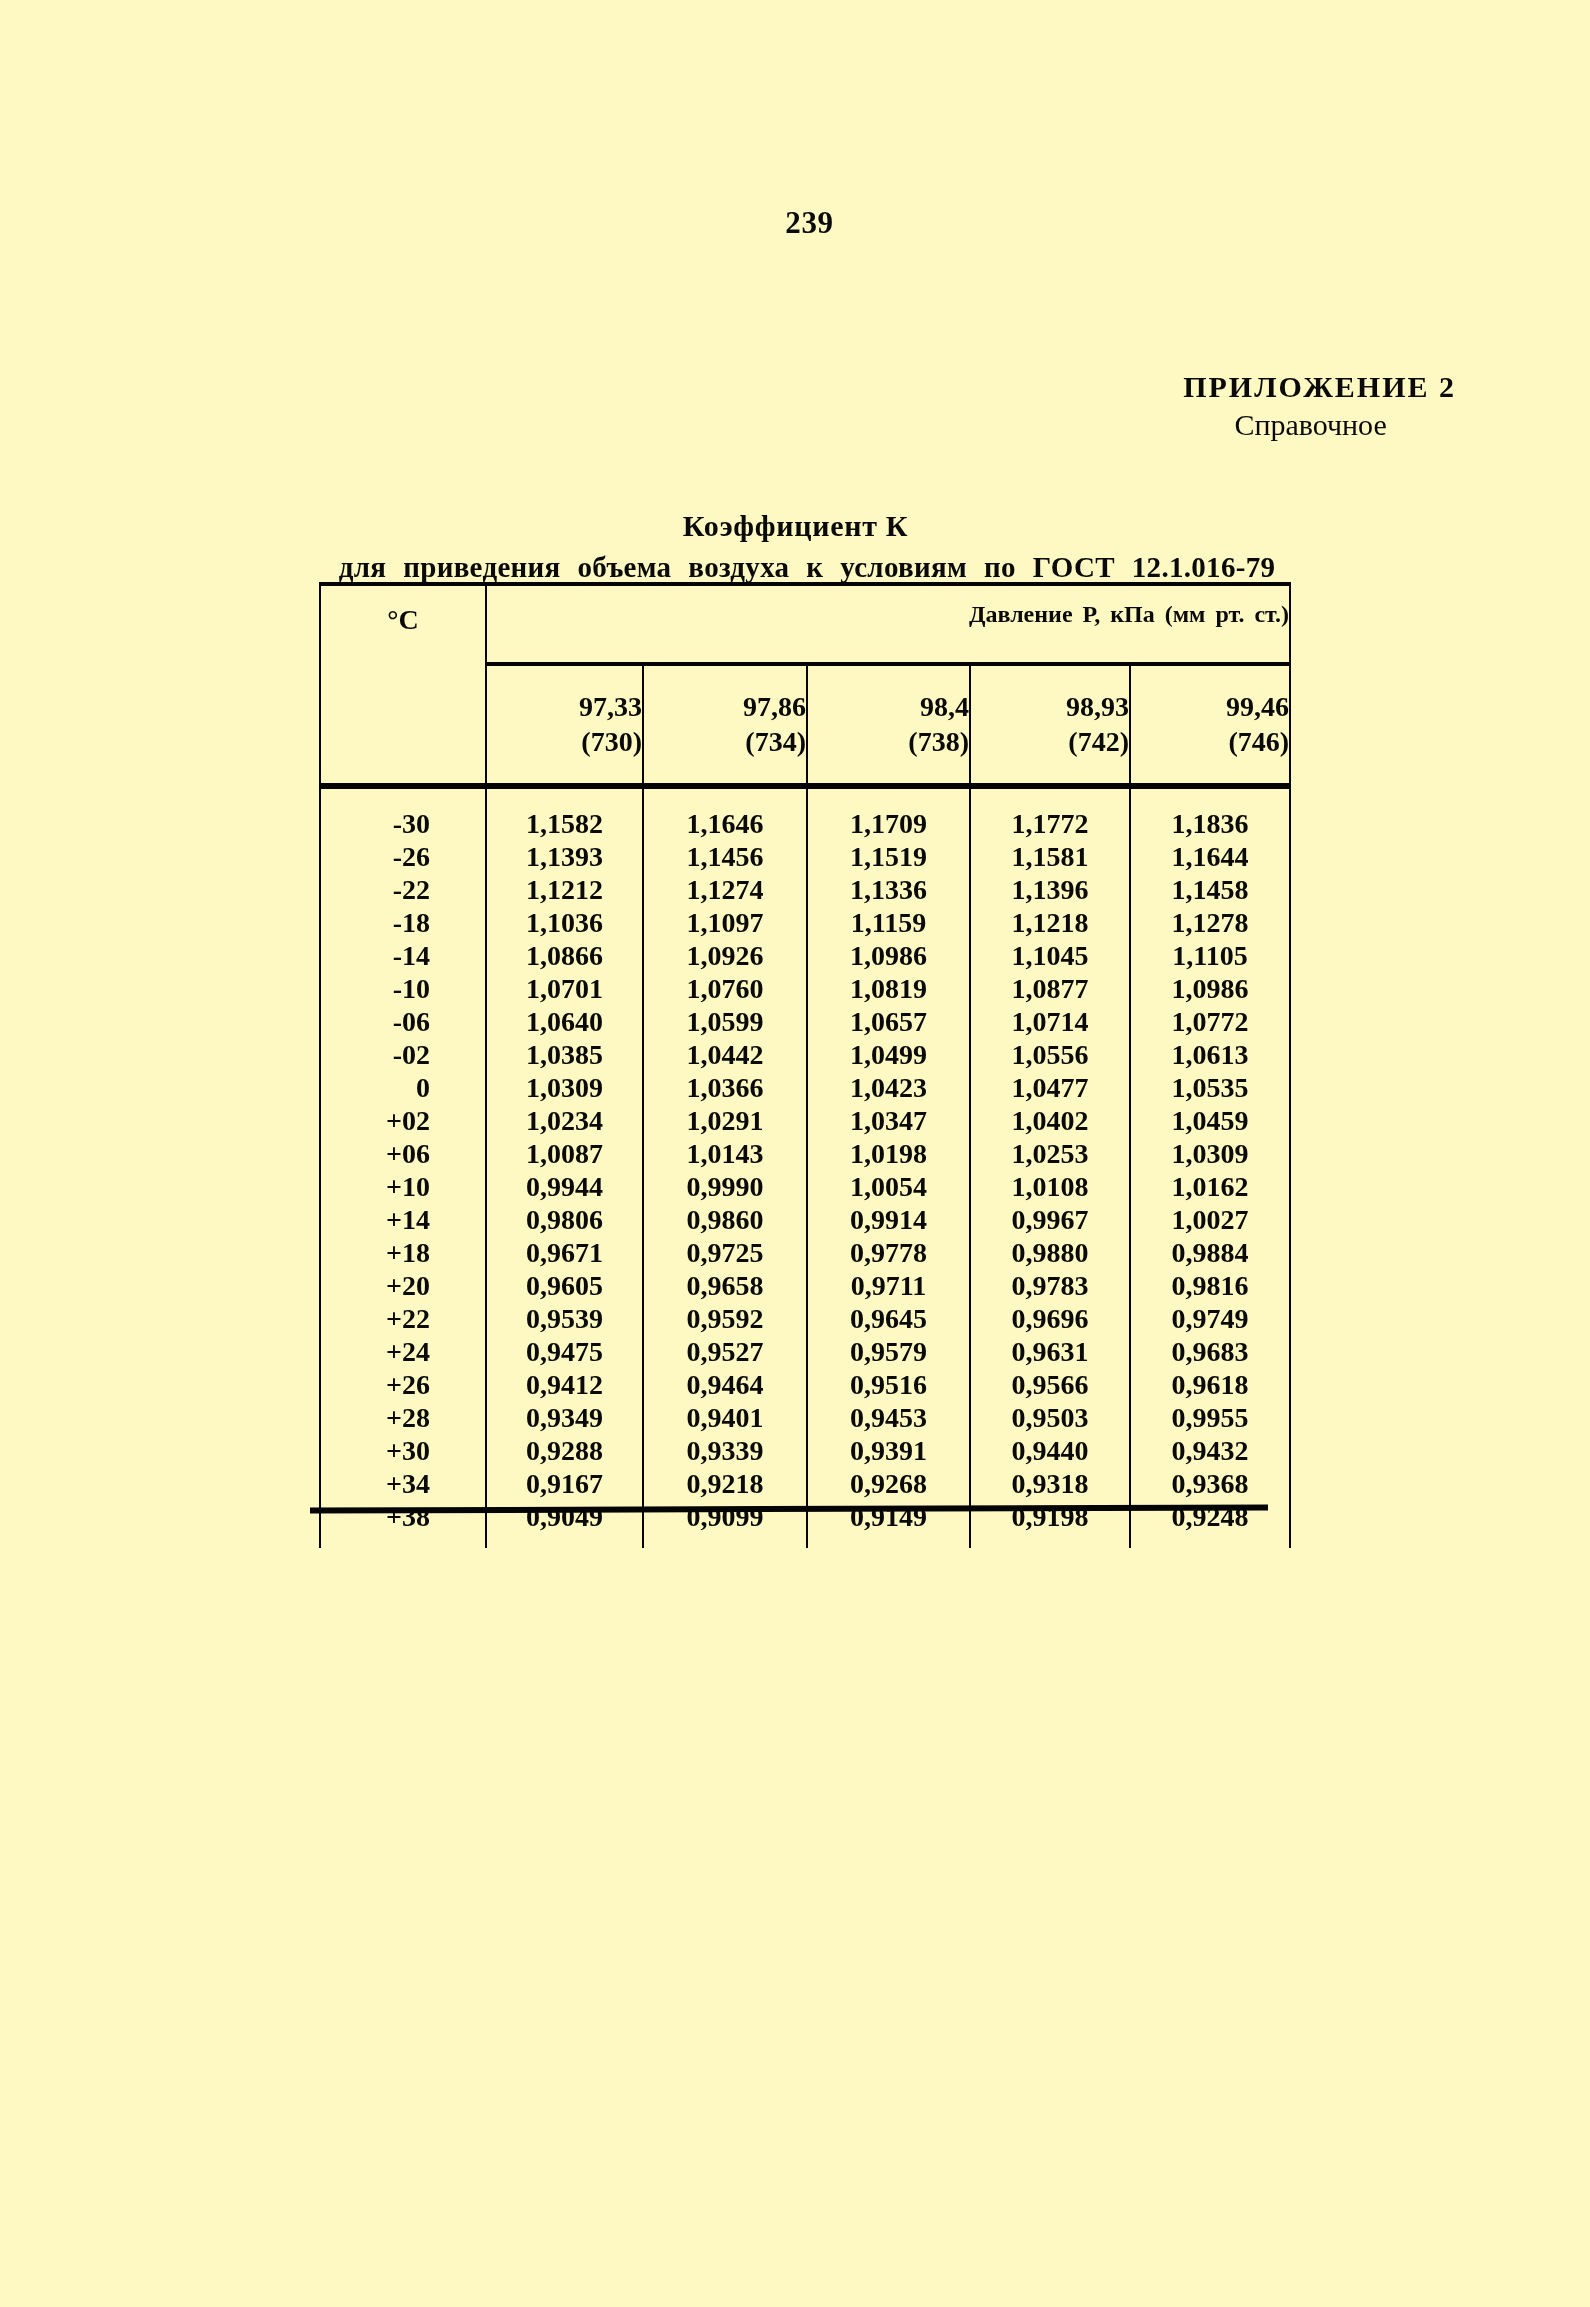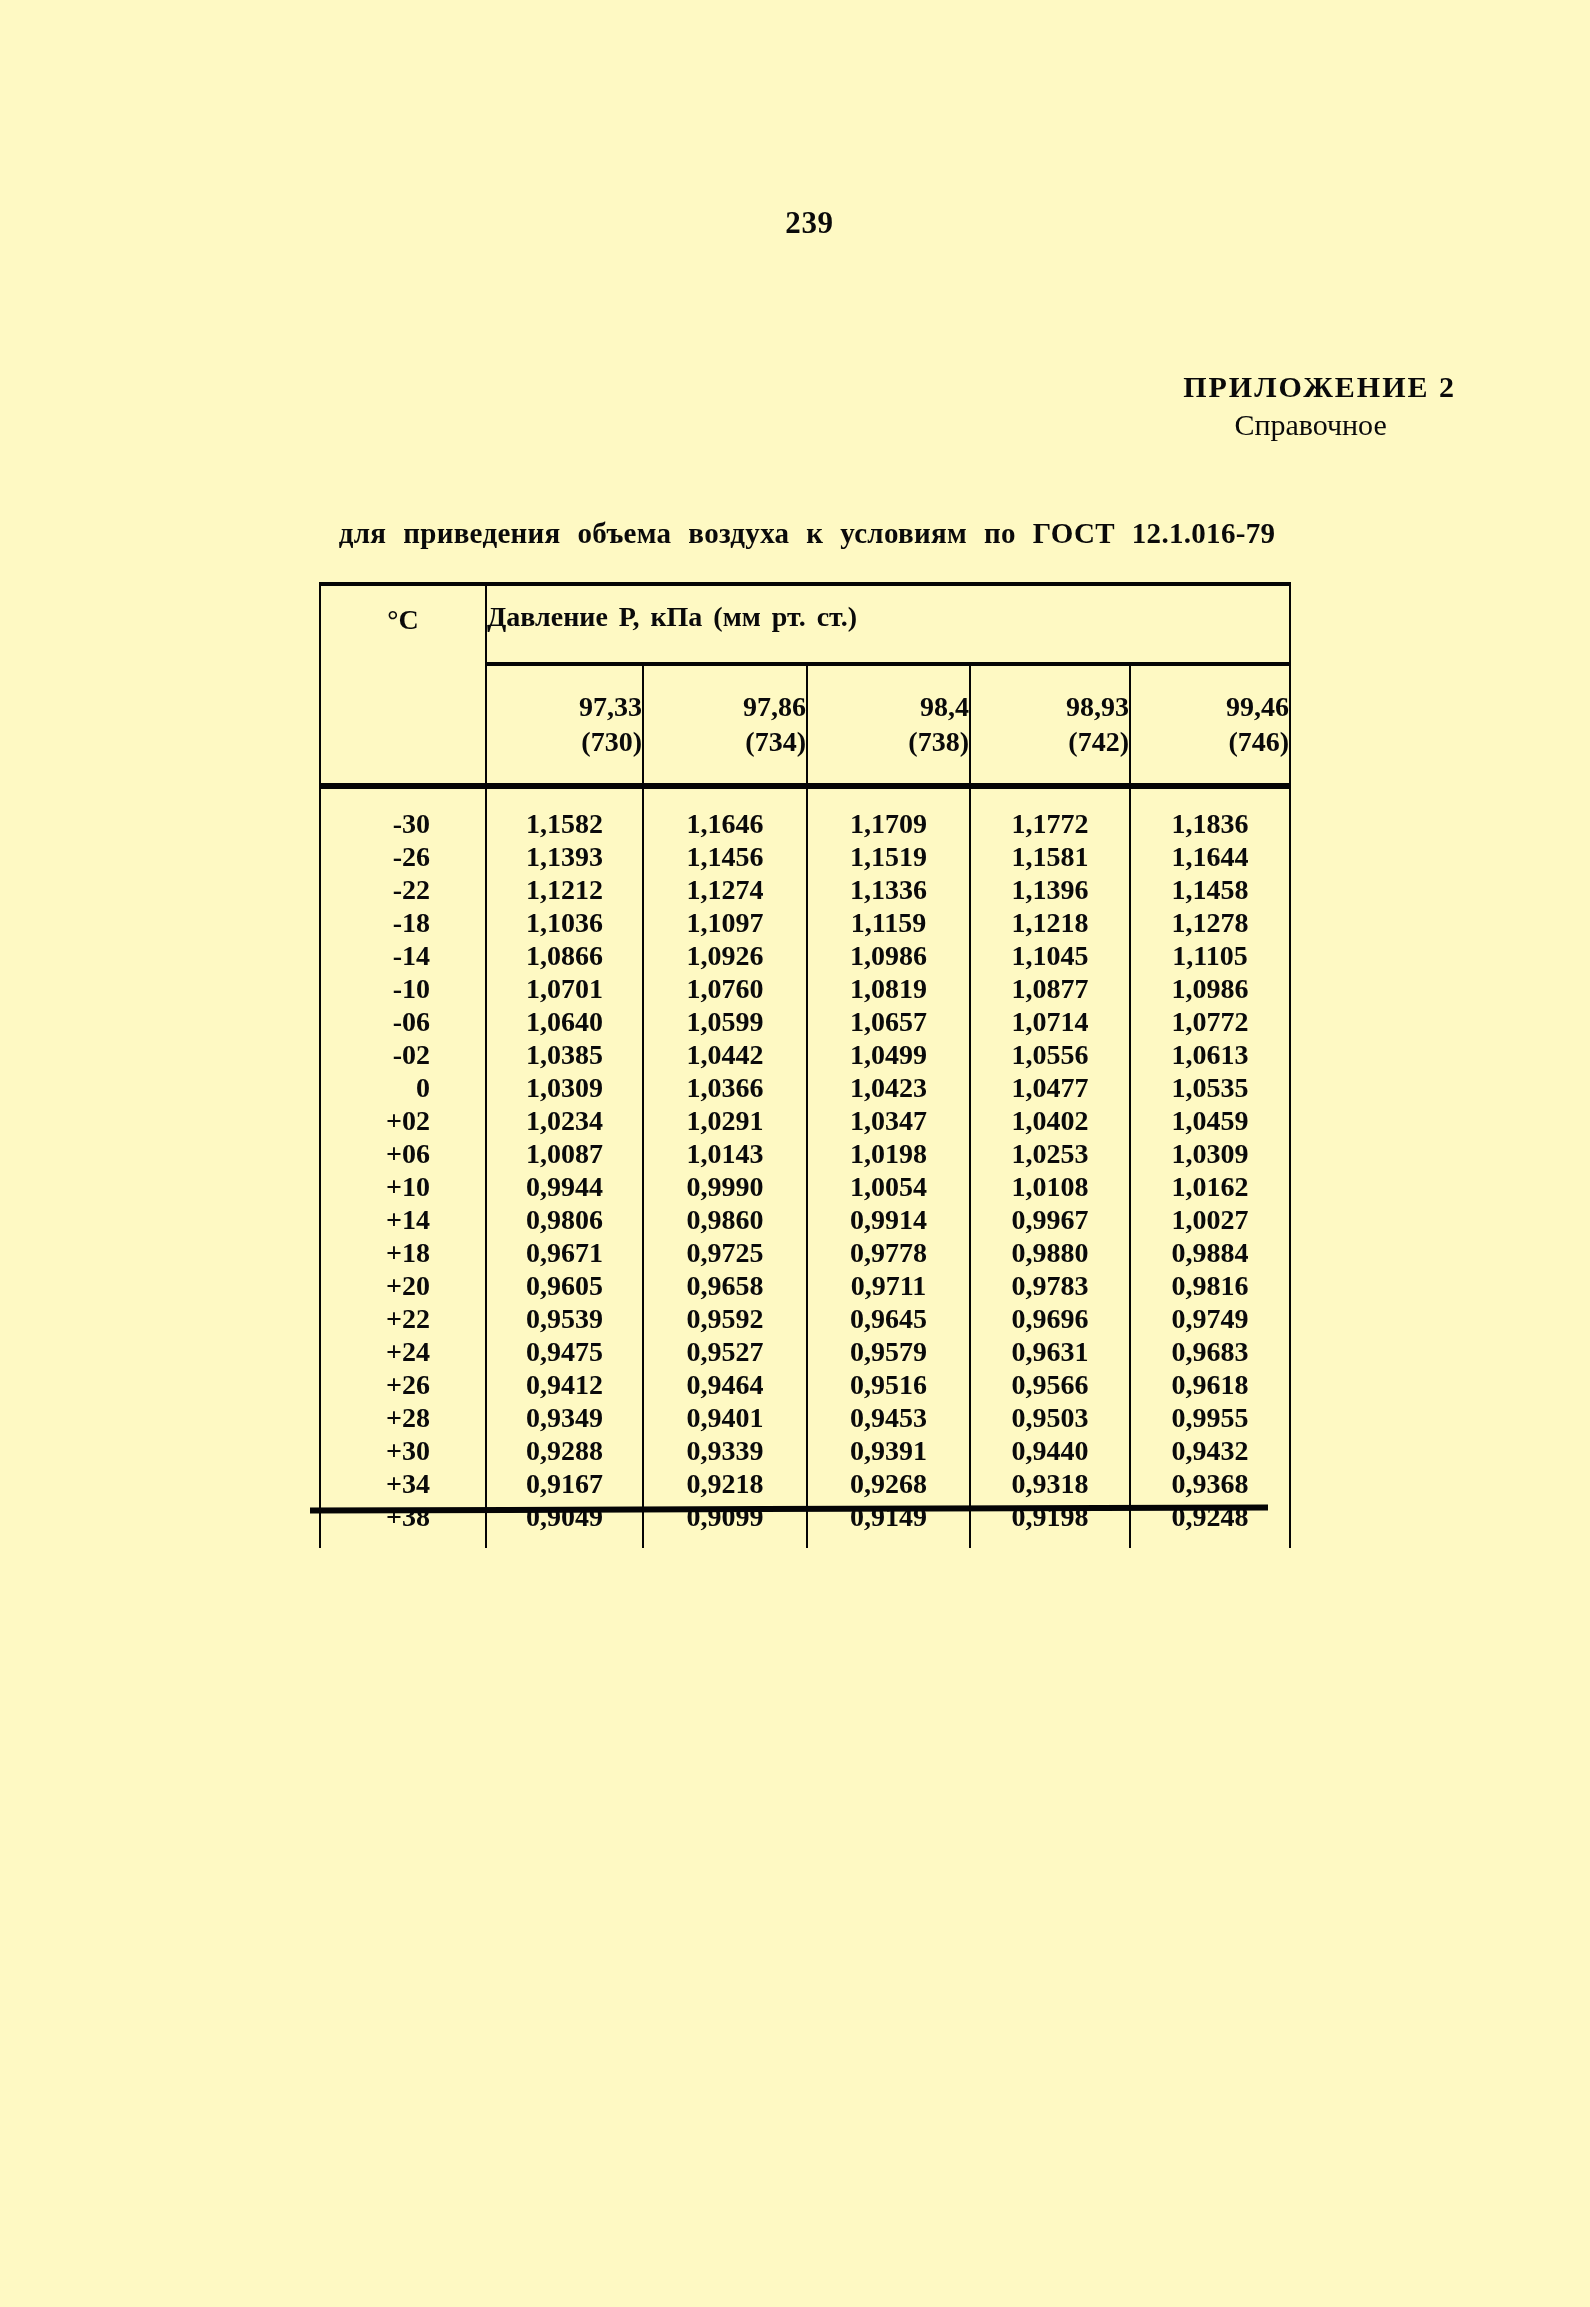--- a/index.html
+++ b/index.html
@@ -59,22 +59,22 @@
     vertical-align:top;
     padding-top:17.5px;
     font-size:28px;
     text-align:center;
     border-bottom:6.7px solid #050505;
   }
   th.pressure-head{
     height:61px;
     vertical-align:top;
     padding-top:15px;
-    font-size:28px;
-    text-align:left;
+    font-size:24px;
+    text-align:right;
     word-spacing:4px;
     border-bottom:4px solid #050505;
     margin-left:16px;
   }
   th.sub{
     height:94px;
     vertical-align:top;
     padding-top:23px;
     font-size:28px;
     text-align:right;
@@ -107,20 +107,21 @@
 <div class="page">
 
   <div class="pageno">239</div>
 
   <div class="appendix">
     <div class="line1">ПРИЛОЖЕНИЕ 2</div>
     <div class="line2">Справочное</div>
   </div>
 
   <div class="doc-title">
+    <div class="t1">Коэффициент К</div>
     <div class="t2">для приведения объема воздуха к условиям по ГОСТ 12.1.016-79</div>
   </div>
 
   <div class="tablewrap">
     <table class="coef-table">
       <colgroup>
         <col style="width:166px">
         <col style="width:157px">
         <col style="width:164px">
         <col style="width:163px">

